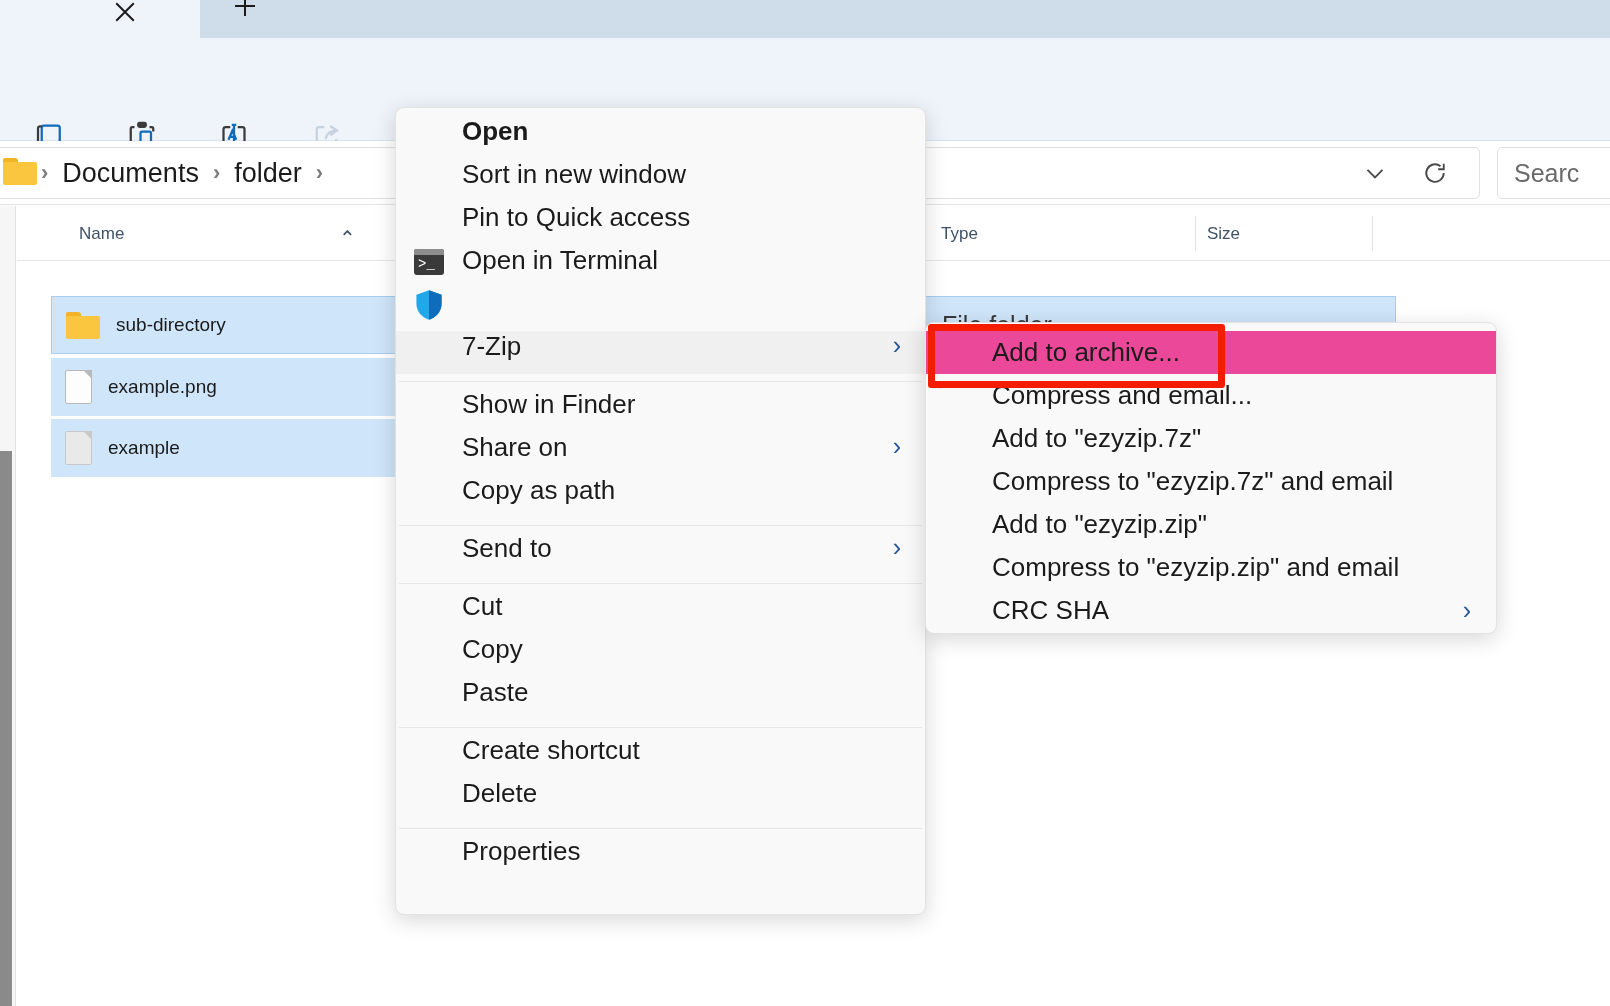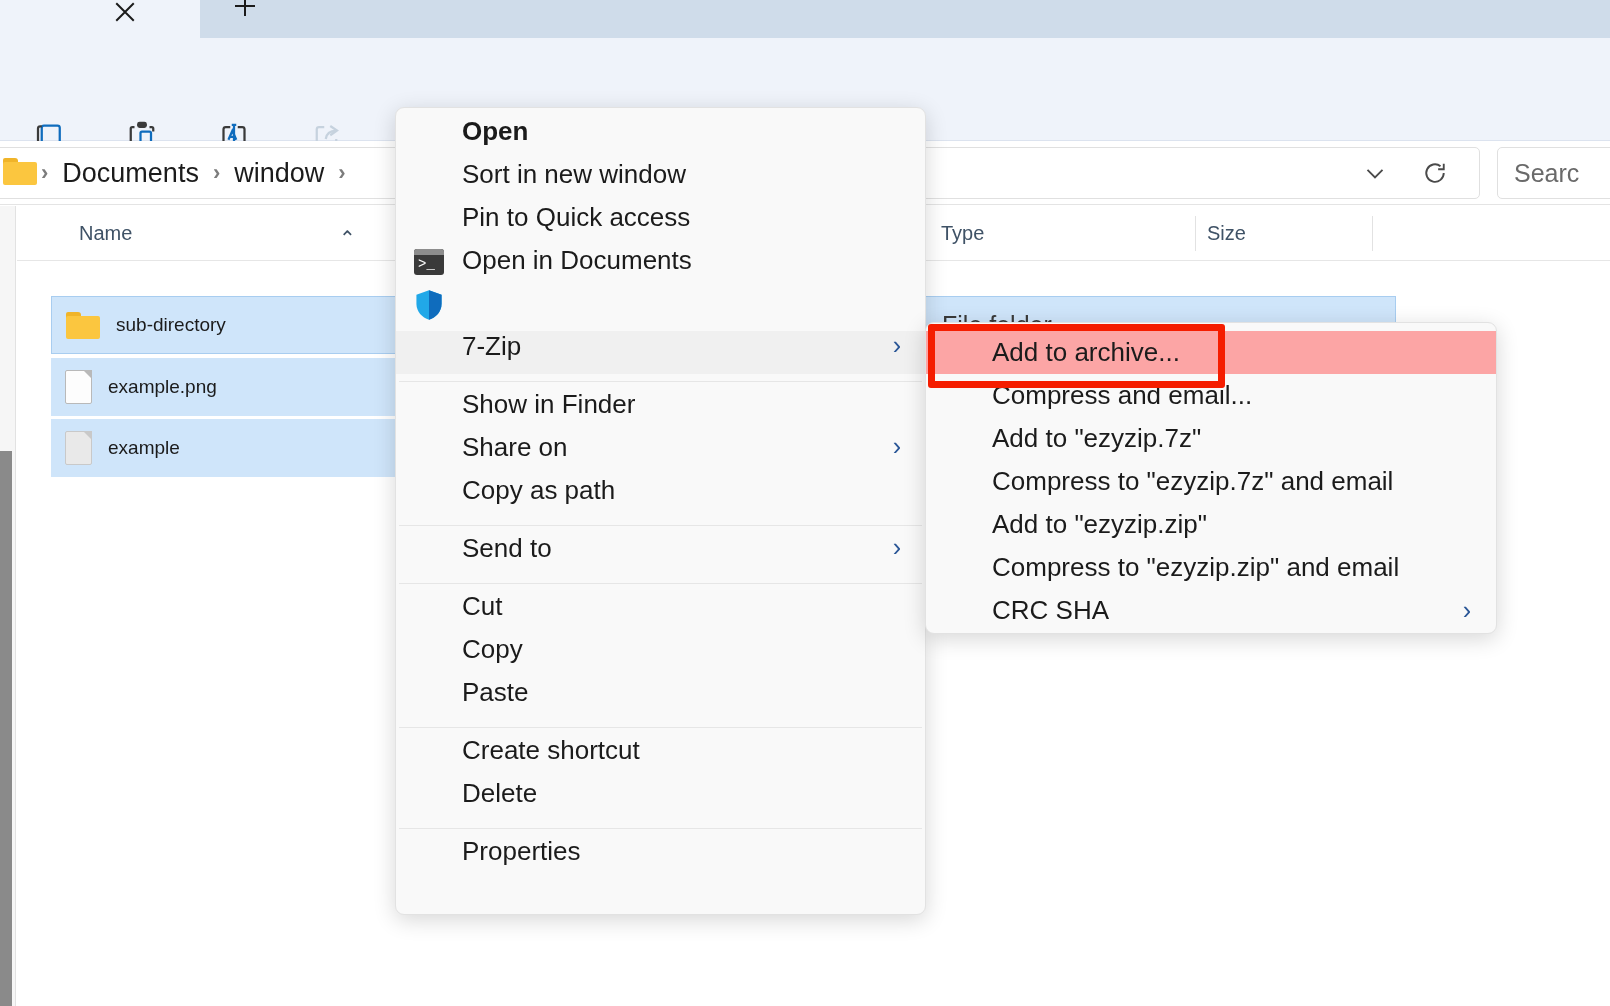--- a/index.html
+++ b/index.html
@@ -95,21 +95,21 @@
     position: absolute; left: 17px; top: 206px; width: 1593px; height: 800px;
     background: #ffffff;
   }
   .col-headers {
     position: absolute; left: 0; top: 0; width: 1593px; height: 55px;
     border-bottom: 1px solid #e6e6e6;
   }
   .col-h {
     position: absolute; top: 0; height: 55px;
     display: flex; align-items: center;
-    font-size: 20px; color: #3f5266;
+    font-size: 17px; color: #3f5266;
   }
   .col-div {
     position: absolute; top: 10px; width: 1px; height: 35px; background: #e2e2e2;
   }
   .sort-caret {
     position: absolute; left: 322px; top: 20px; color: #3f5266; font-size: 20px;
   }
   .row {
     position: absolute; left: 34px; width: 1345px; height: 58px;
     display: flex; align-items: center;
@@ -185,21 +185,21 @@
     position: absolute; left: 925px; top: 322px; width: 572px; height: 312px;
     background: #f9f9f9;
     border: 1px solid #e2e2e2; border-radius: 9px;
     box-shadow: 0 5px 22px rgba(0,0,0,0.16);
     overflow: hidden;
   }
   .smi {
     position: relative; height: 43px; display: flex; align-items: center;
     font-size: 26px; color: #1b1b1b;
   }
-  .smi.hl { background: #fca5a5; }
+  .smi.hl { background: #ec4899; }
   .smi .smi-lb { padding-left: 66px; }
   .smi .smi-arrow { position: absolute; right: 25px; color: #2b5797; font-size: 25px; }
 
   .redbox {
     position: absolute; left: 928px; top: 324px; width: 297px; height: 64px;
     border: 7px solid #f51d00; border-radius: 3px; pointer-events: none;
   }
 </style>
 </head>
 <body>
@@ -296,21 +296,21 @@
 
   <div class="addressbar">
     <div class="addr-field">
       <div class="crumbs">
         <span style="display:inline-block">
           <span class="ic-folder" style="display:inline-block"></span>
         </span>
         <span class="crumb-sep">›</span>
         <span class="crumb">Documents</span>
         <span class="crumb-sep">›</span>
-        <span class="crumb">window</span>
+        <span class="crumb">folder</span>
         <span class="crumb-sep">›</span>
       </div>
       <div class="addr-chev">
         <svg width="30" height="30" viewBox="0 0 24 24" fill="none" stroke="#4a4a4a" stroke-width="1.5">
             <path d="M6 9.5 L12 15.5 L18 9.5"></path>
           </svg>
       </div>
       <div class="addr-refresh">
         <svg width="30" height="30" viewBox="0 0 24 24" fill="none" stroke="#4a4a4a" stroke-width="1.5">
           <path d="M19 12 a7 7 0 1 1 -2.6 -5.4"></path>
@@ -371,21 +371,21 @@
     </div>
     <div class="mi">
       <span class="mi-lb">Pin to Quick access</span>
     </div>
     <div class="mi">
       <span class="mi-ic">
         <span class="ic-term">
             <span>&gt;_</span>
           </span>
       </span>
-      <span class="mi-lb">Open in Documents</span>
+      <span class="mi-lb">Open in Terminal</span>
     </div>
     <div class="mi">
       <span class="mi-ic">
         <svg class="ic-shield" viewBox="0 0 24 28" xmlns="http://www.w3.org/2000/svg">
           <path d="M12 1 L23 5 V13 C23 20 18 25 12 27 C6 25 1 20 1 13 V5 Z" fill="#21a8e8"></path>
           <path d="M12 1 L12 27 C18 25 23 20 23 13 V5 Z" fill="#0f6cbd"></path>
         </svg>
       </span>
     </div>
     <div class="mi hl">

